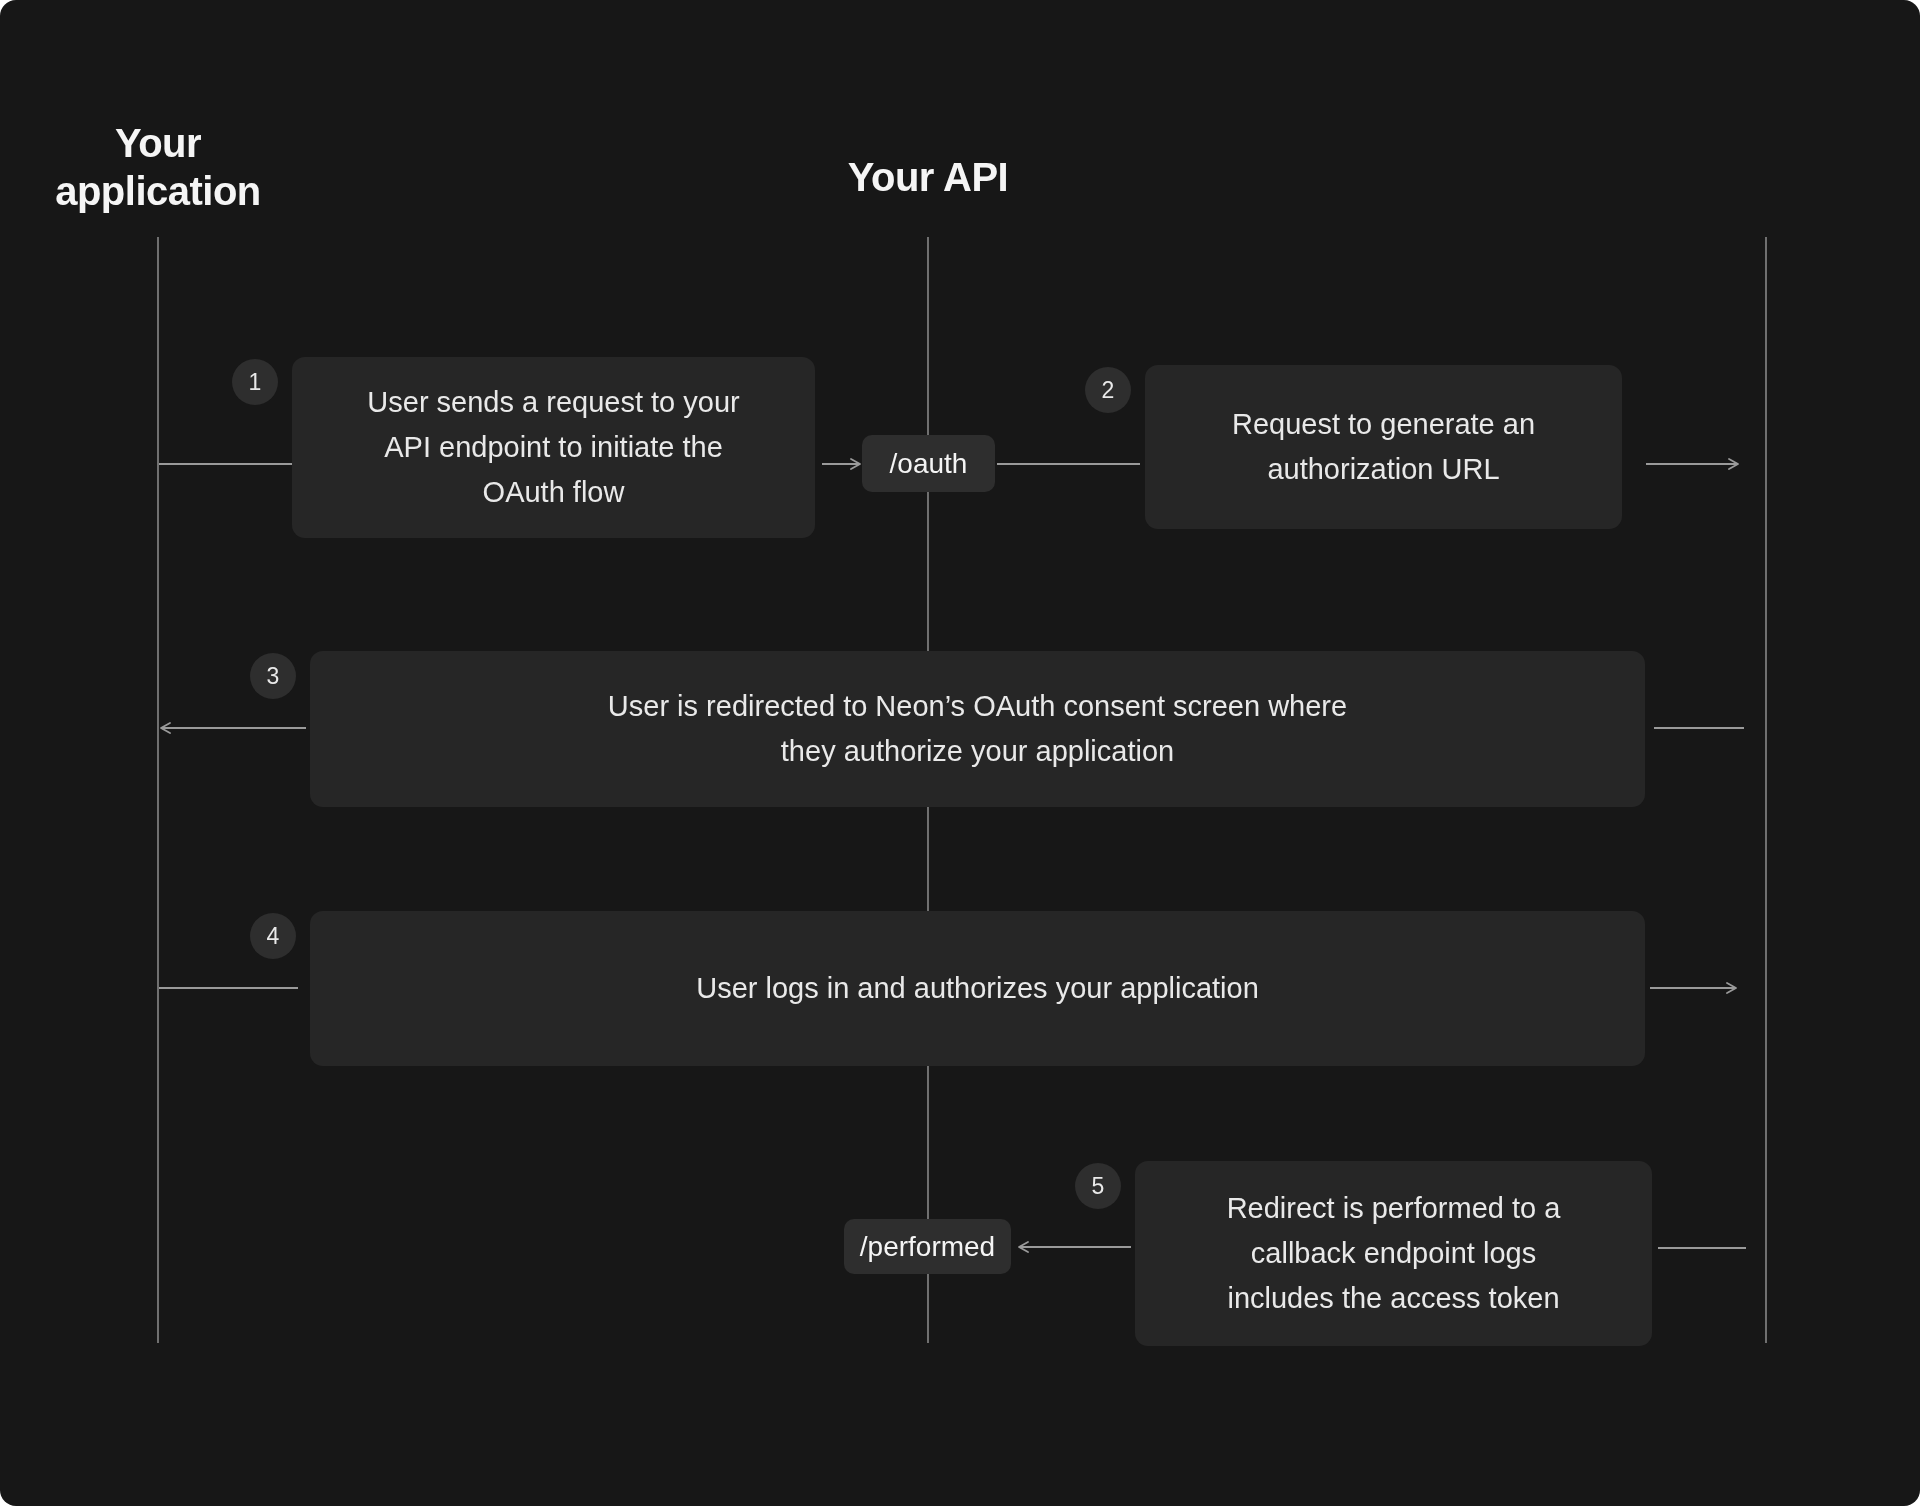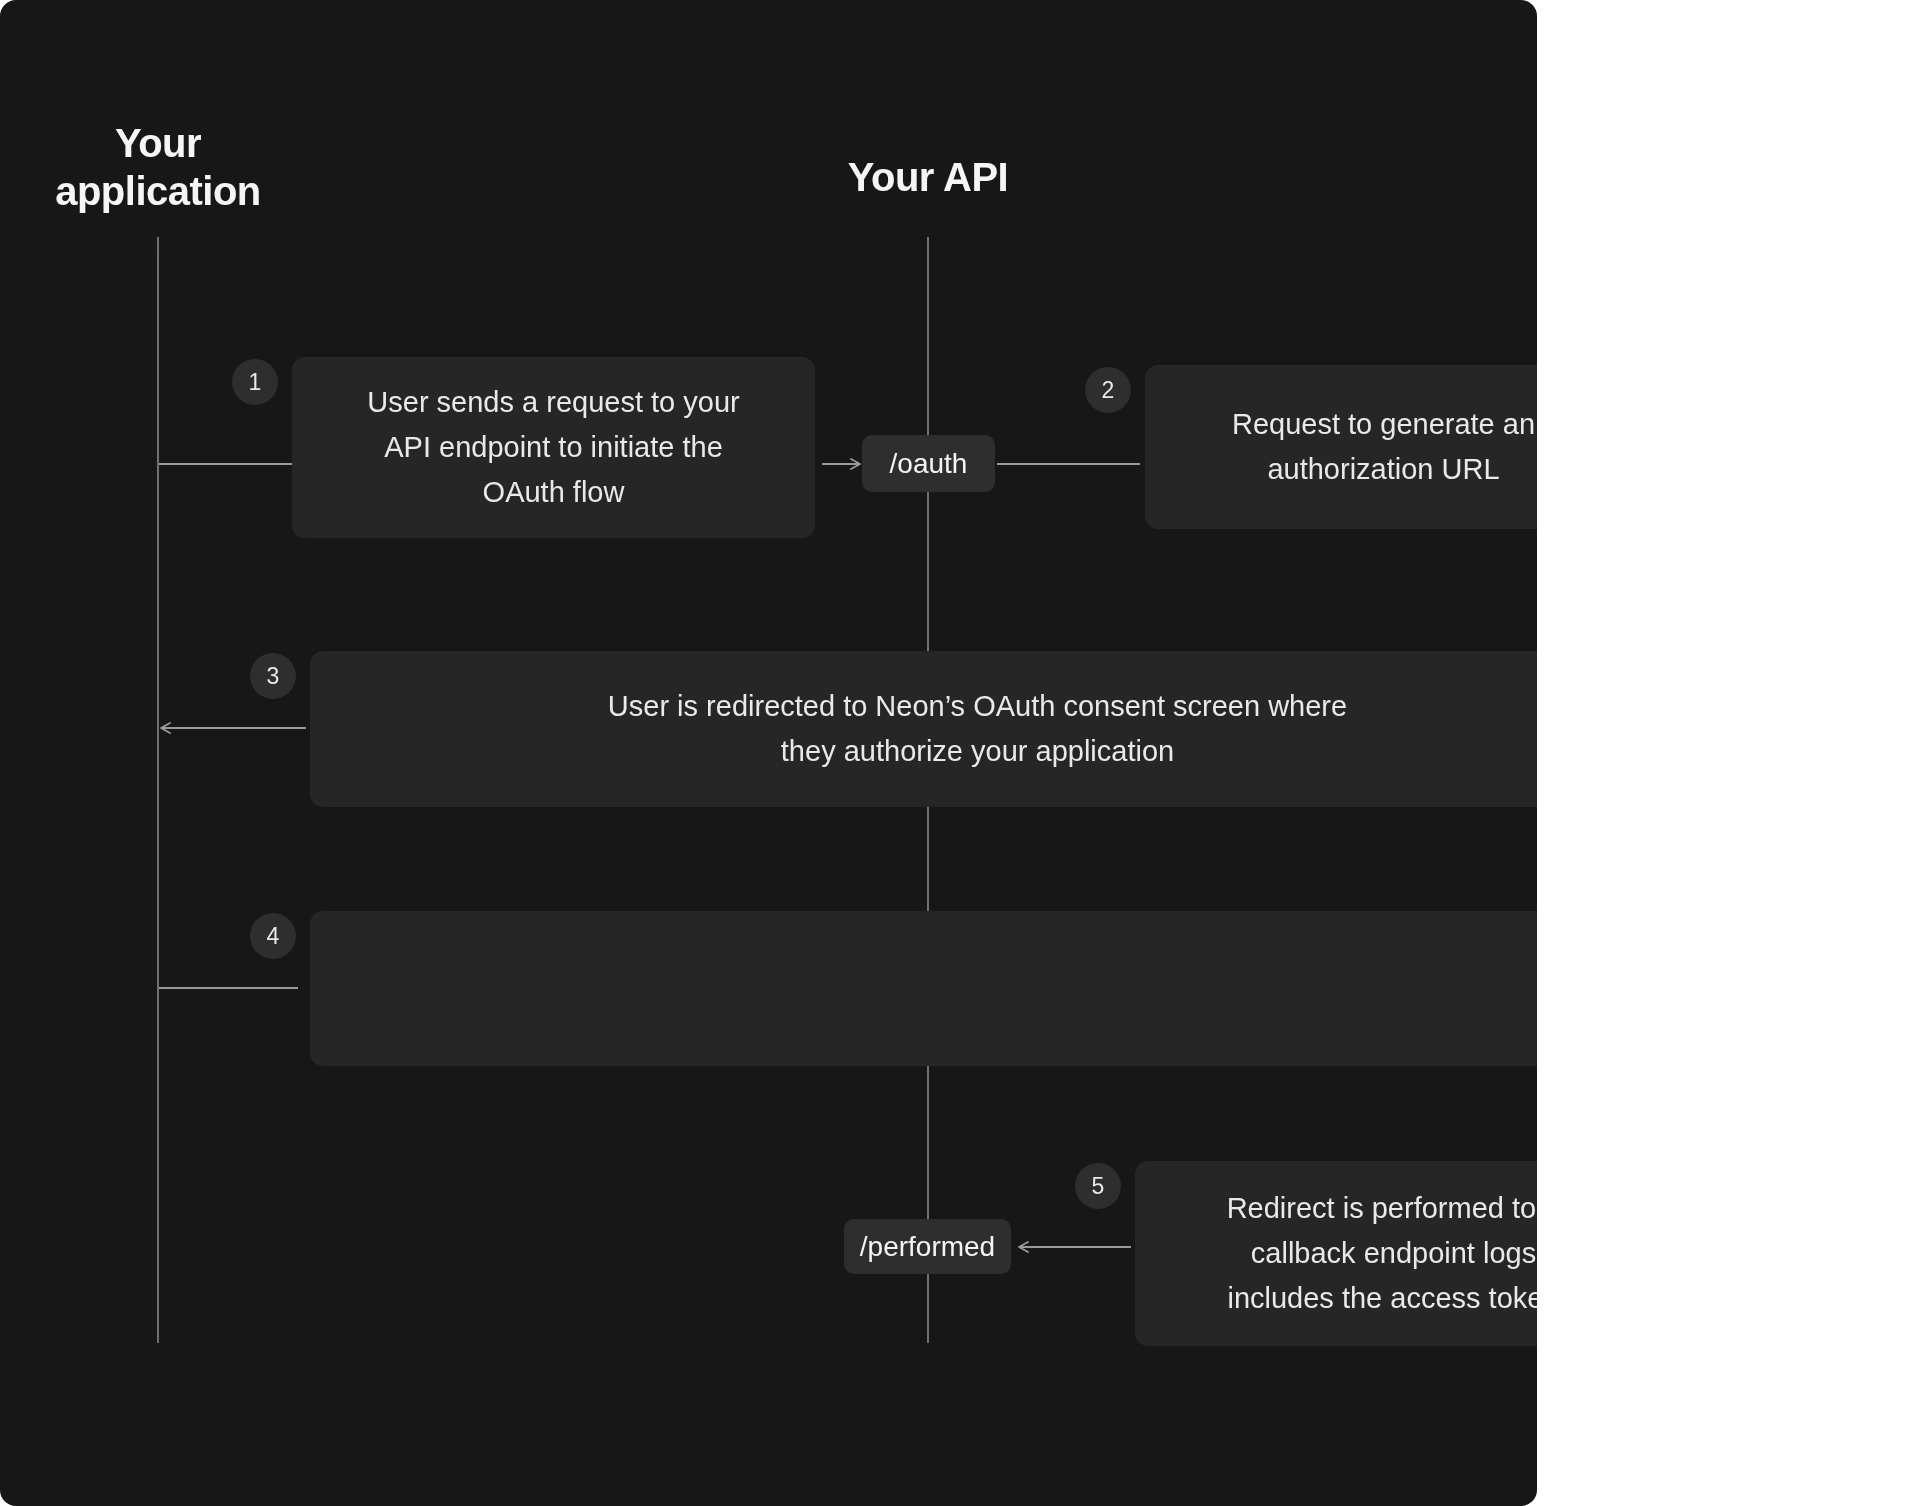--- a/index.html
+++ b/index.html
@@ -10,21 +10,21 @@
     --chip:#2e2e2e;
     --line:#9a9a9a;
     --text:#e9e9e9;
     --heading:#f5f5f5;
   }
   *{box-sizing:border-box;}
   html,body{margin:0;padding:0;background:var(--page);}
   body{font-family:"Liberation Sans","DejaVu Sans",sans-serif;}
   .canvas{
     position:relative;
-    width:1537px;
+    width:1920px;
     height:1506px;
     background:var(--background);
     border-radius:16px;
     overflow:hidden;
     text-decoration:underline;
   }
   .wires{
     position:absolute;
     left:0;top:0;
     width:1920px;height:1506px;
@@ -135,20 +135,21 @@
   </div>
 
   <div class="msg" style="left:310px;top:651px;width:1335px;height:156px">
     <span class="badge">3</span>
     <span class="msg-text">User is redirected to Neon’s OAuth consent screen where
 they authorize your application</span>
   </div>
 
   <div class="msg" style="left:310px;top:911px;width:1335px;height:155px">
     <span class="badge">4</span>
+    <span class="msg-text">User logs in and authorizes your application</span>
   </div>
 
   <div class="msg" style="left:1135px;top:1161px;width:517px;height:185px">
     <span class="badge">5</span>
     <span class="msg-text">Redirect is performed to a
 callback endpoint logs
 includes the access token</span>
   </div>
 
   <div class="chip" style="left:862px;top:435px;width:133px;height:57px">/oauth</div>

